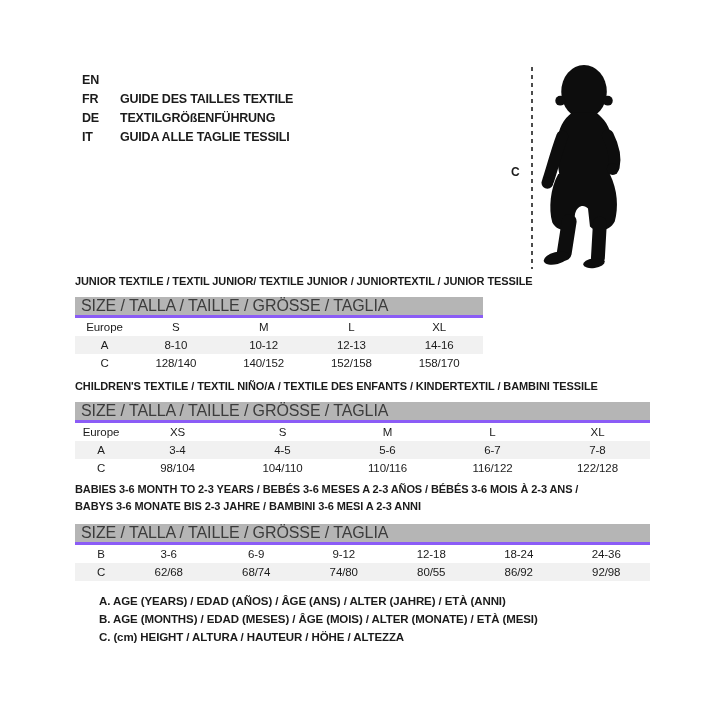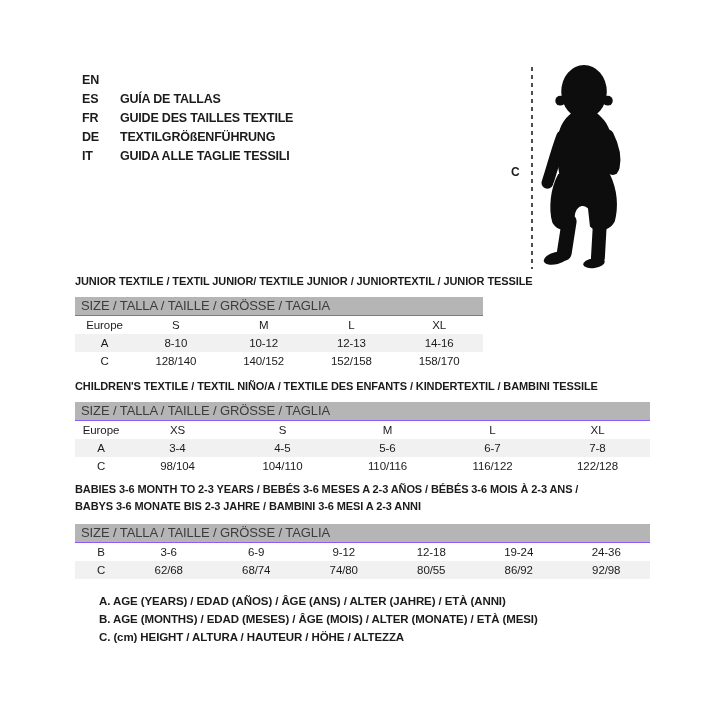--- a/index.html
+++ b/index.html
@@ -13,44 +13,40 @@
   .lang-row{display:flex;height:19px;line-height:19px;font-size:12.5px;font-weight:bold;letter-spacing:-0.2px;}
   .lang-code{width:38px;}
   
   .height-line{position:absolute;left:531px;top:67px;width:2px;height:202px;
     background:repeating-linear-gradient(to bottom,#4c4c4c 0 4px,transparent 4px 8px);}
   .height-label{position:absolute;left:511px;top:165px;font-size:12px;font-weight:bold;}
   .toddler{position:absolute;left:541px;top:63px;}
   
   .tbl-title{position:absolute;left:75px;font-size:11px;font-weight:bold;letter-spacing:-0.1px;white-space:nowrap;line-height:17px;}
   .size-table{position:absolute;left:75px;}
-  .size-bar{height:18px;line-height:18px;background:#b5b5b5;border-bottom:1px solid #8b5cf6;
-    padding-left:6px;font-size:13px;color:#3c3c3c;letter-spacing:-0.1px;}
+  .size-bar{height:18px;line-height:18px;background:#b5b5b5;border-bottom:3px solid #8b5cf6;
+    padding-left:6px;font-size:16px;color:#3c3c3c;letter-spacing:-0.1px;}
   .t-row{display:flex;height:18px;line-height:18px;font-size:11.5px;letter-spacing:-0.1px;}
   .t-row.shaded{background:#f1f1f1;}
   .t-row .lbl{text-align:center;padding-left:2px;}
   .w408{width:408px;} .w575{width:575px;}
   .lbl57 .lbl{width:55px;} .lbl50 .lbl{width:48px;}
   .t-row .cell{flex:1;text-align:center;}
   
   .notes{position:absolute;left:75px;top:592px;}
   .note-line{height:18px;line-height:18px;font-size:11.5px;font-weight:bold;letter-spacing:-0.1px;white-space:nowrap;margin-left:24px;}
 </style>
 </head>
 <body>
 
 <div class="page">
 
   <div class="lang-block">
     <div class="lang-row">
       <span class="lang-code">EN</span>
-    </div>
-    <div class="lang-row">
-      <span class="lang-code">ES</span>
-      <span class="lang-label">GUÍA DE TALLAS</span>
     </div>
     <div class="lang-row">
       <span class="lang-code">FR</span>
       <span class="lang-label">GUIDE DES TAILLES TEXTILE</span>
     </div>
     <div class="lang-row">
       <span class="lang-code">DE</span>
       <span class="lang-label">TEXTILGRÖßENFÜHRUNG</span>
     </div>
     <div class="lang-row">
@@ -147,21 +143,21 @@
   </div>
   <div class="size-table w575 lbl50" style="top:524px">
     <div class="size-bar">SIZE / TALLA / TAILLE / GRÖSSE / TAGLIA</div>
     <div class="rows">
         <div class="t-row">
           <div class="lbl">B</div>
           <div class="cell">3-6</div>
           <div class="cell">6-9</div>
           <div class="cell">9-12</div>
           <div class="cell">12-18</div>
-          <div class="cell">19-24</div>
+          <div class="cell">18-24</div>
           <div class="cell">24-36</div>
         </div>
         <div class="t-row shaded">
           <div class="lbl">C</div>
           <div class="cell">62/68</div>
           <div class="cell">68/74</div>
           <div class="cell">74/80</div>
           <div class="cell">80/55</div>
           <div class="cell">86/92</div>
           <div class="cell">92/98</div>

